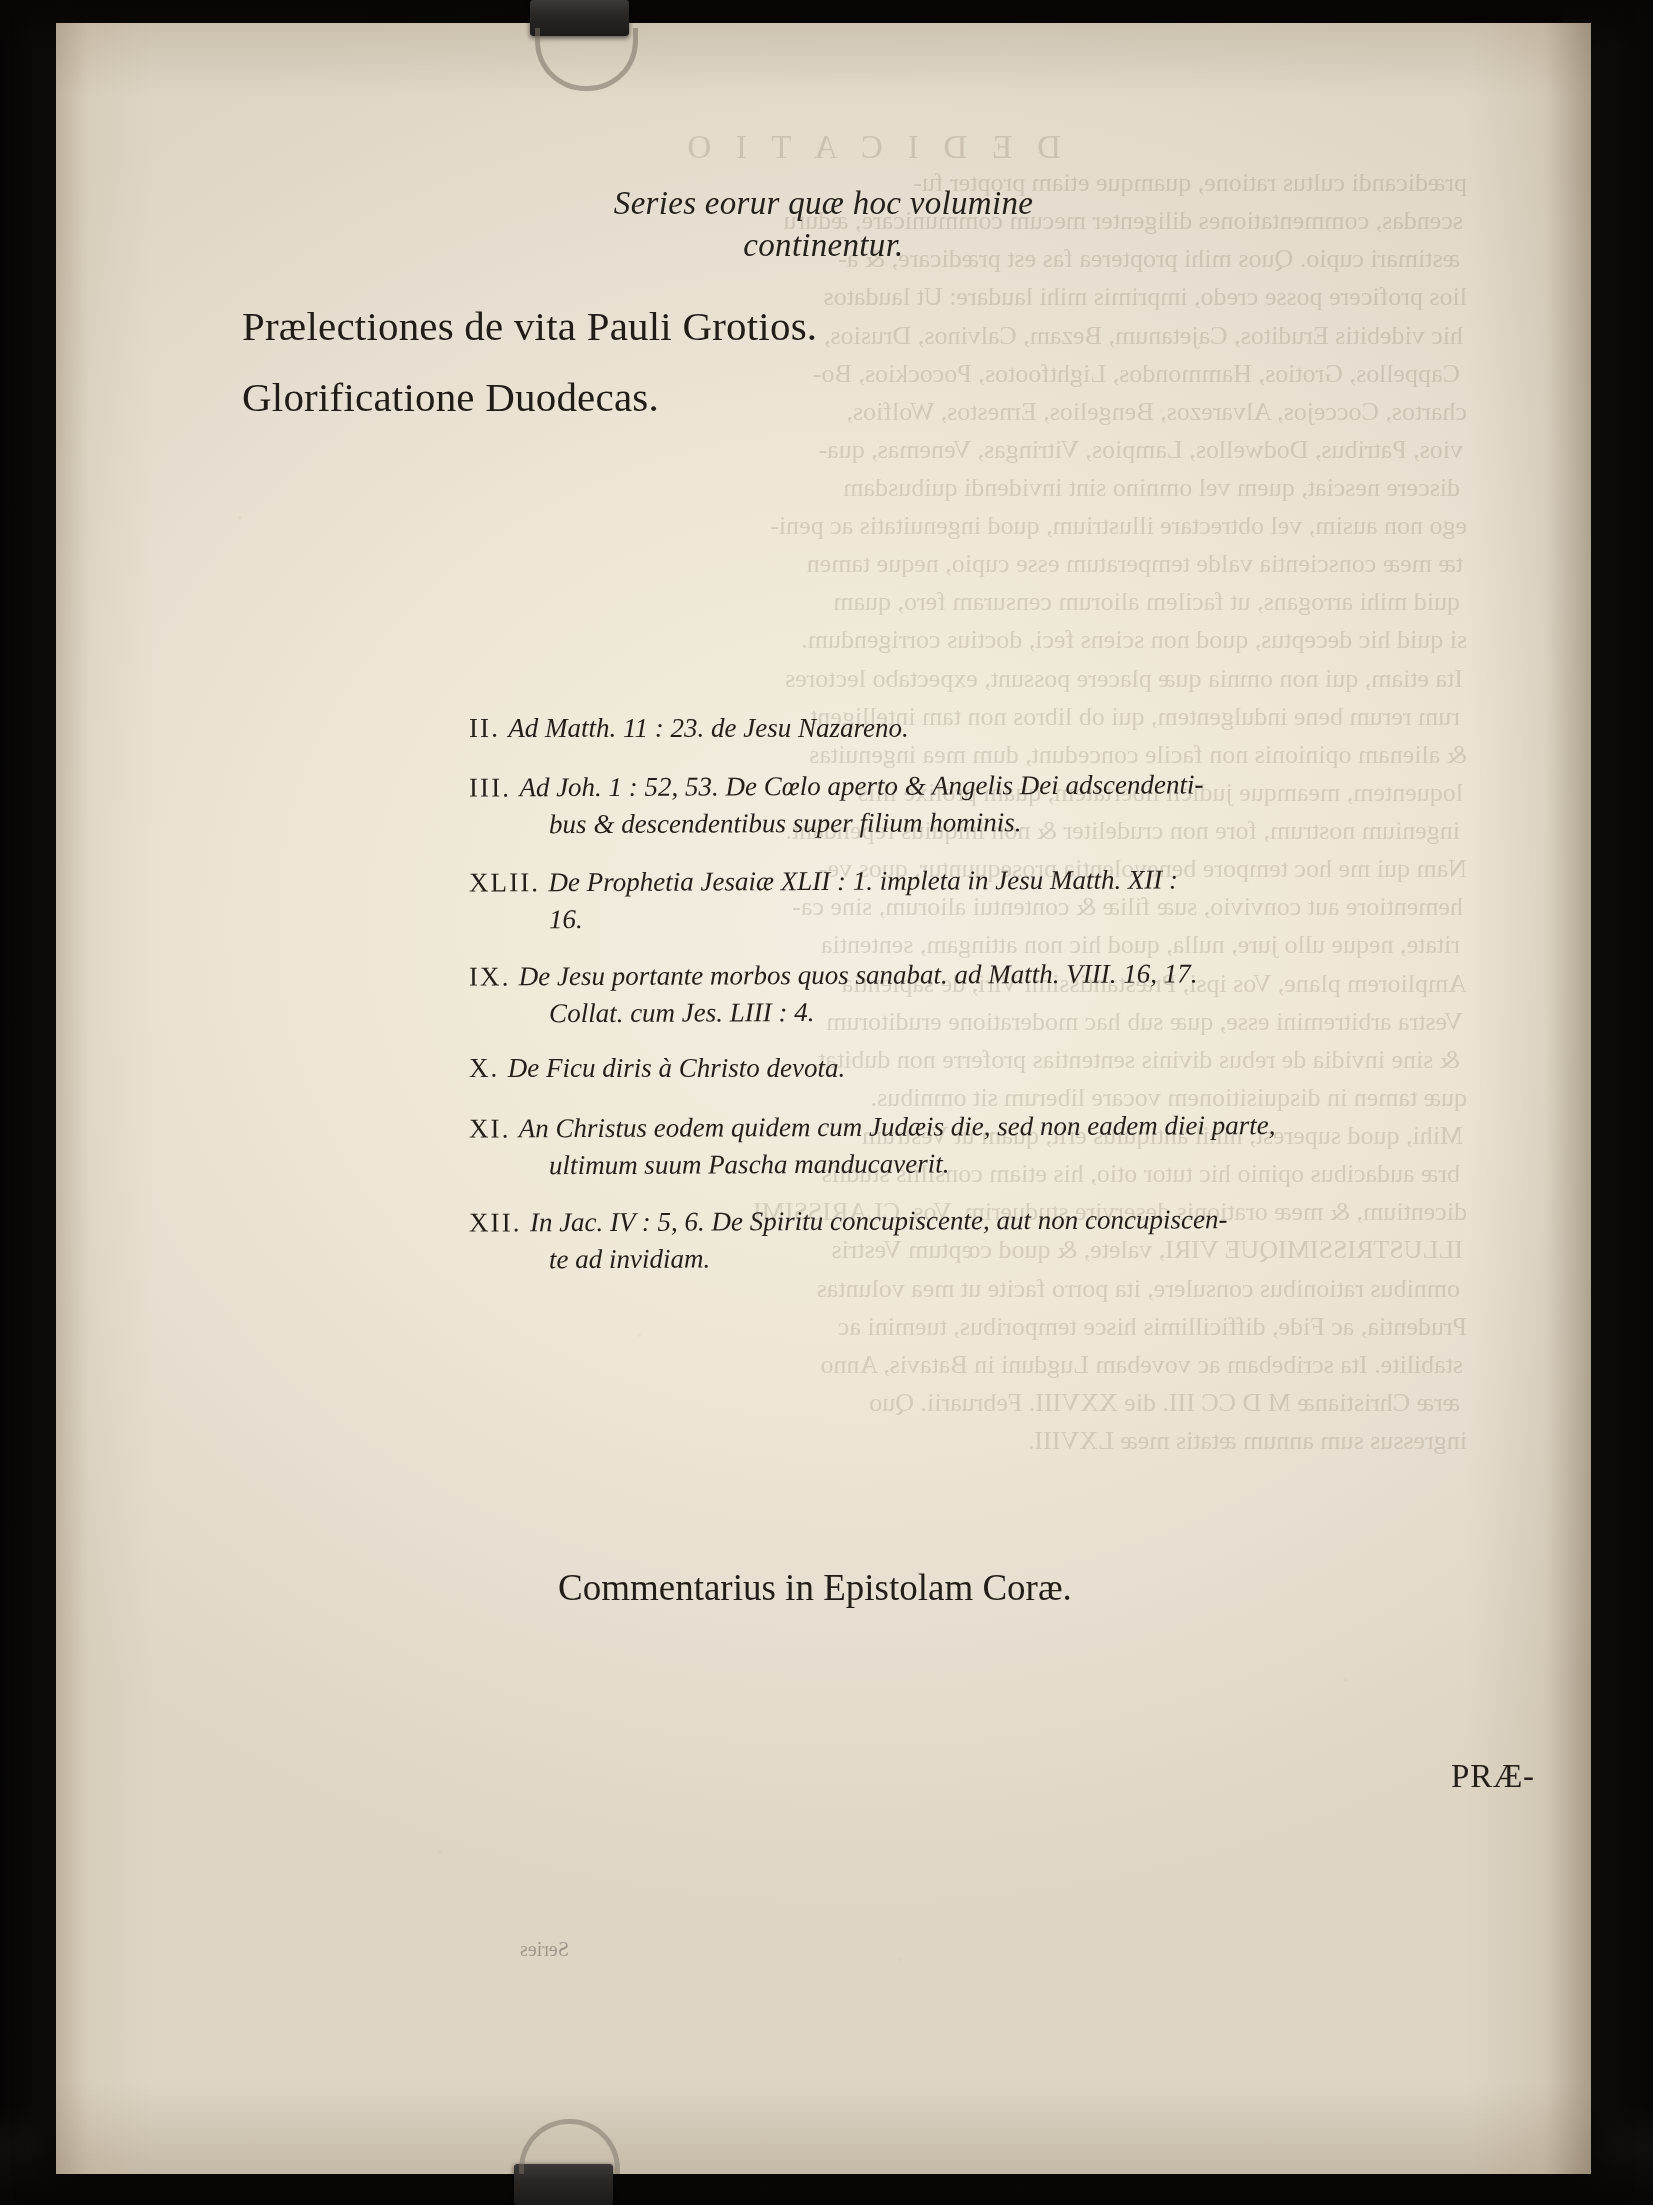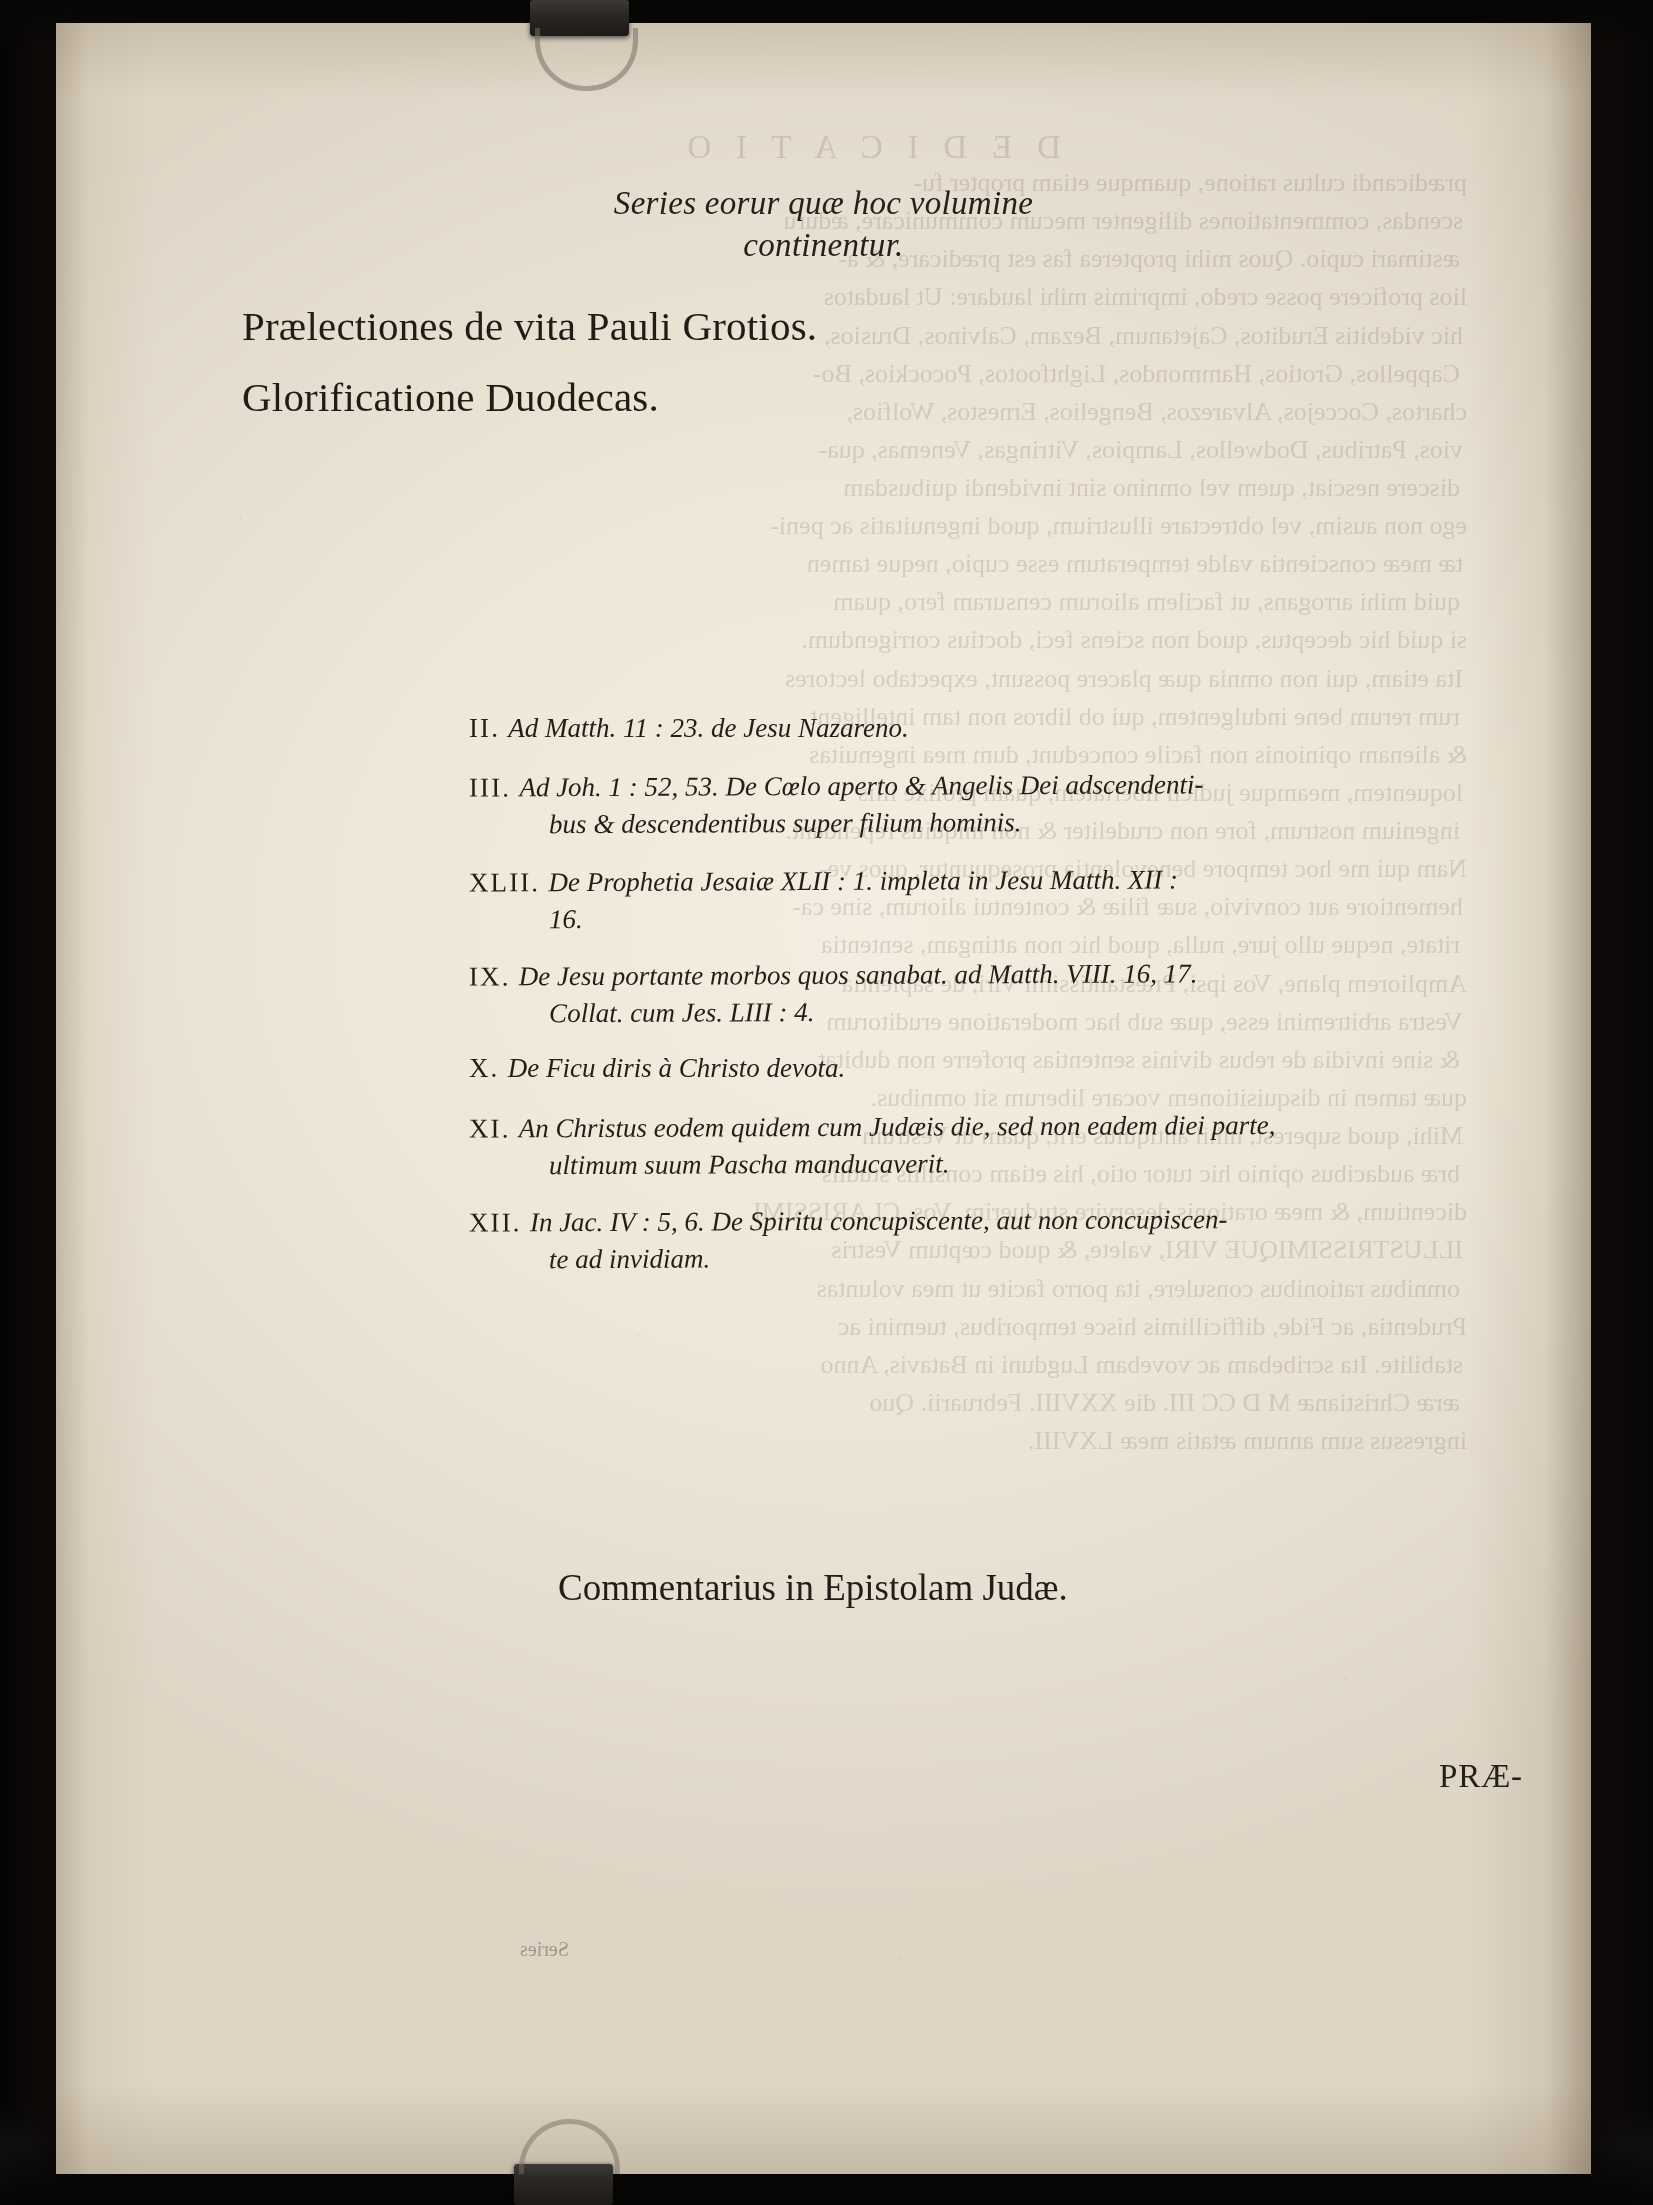--- a/index.html
+++ b/index.html
@@ -176,20 +176,21 @@
     position: absolute;
     font-size: 37px;
     color: #221d17;
   }
 
   .catchword {
     position: absolute;
     font-size: 33px;
     letter-spacing: 0.8px;
     color: #241f19;
+    margin-left: 12px;
   }
 
   .signature {
     position: absolute;
     font-size: 20px;
     color: #2a2520;
     transform: scaleX(-1);
     opacity: .35;
   }
 </style>
@@ -257,21 +258,21 @@
   <div class="toc" id="toc-root">
       <div class="toc-item"><span class="num">II.</span><span>Ad Matth. 11 : 23. de Jesu Nazareno.</span></div>
       <div class="toc-item skew1"><span class="num">III.</span><span>Ad Joh. 1 : 52, 53. De Cœlo aperto &amp; Angelis Dei adscendenti-</span><span class="cont">bus &amp; descendentibus super filium hominis.</span></div>
       <div class="toc-item skew1"><span class="num">XLII.</span><span>De Prophetia Jesaiæ XLII : 1.  impleta in Jesu Matth. XII :</span><span class="cont">16.</span></div>
       <div class="toc-item skew1"><span class="num">IX.</span><span>De Jesu portante morbos quos sanabat. ad Matth. VIII. 16, 17.</span><span class="cont">Collat. cum Jes. LIII : 4.</span></div>
       <div class="toc-item"><span class="num">X.</span><span>De Ficu diris à Christo devota.</span></div>
       <div class="toc-item skew1"><span class="num">XI.</span><span>An Christus eodem quidem cum Judæis die, sed non eadem diei parte,</span><span class="cont">ultimum suum Pascha manducaverit.</span></div>
       <div class="toc-item skew1"><span class="num">XII.</span><span>In Jac. IV : 5, 6. De Spiritu concupiscente, aut non concupiscen-</span><span class="cont">te ad invidiam.</span></div>
     </div>
 
-  <div class="subtitle2" style="left:502px; top:1543px;">Commentarius in Epistolam Judæ.</div>
+  <div class="subtitle2" style="left:502px; top:1543px;">Commentarius in Epistolam Coræ.</div>
 
   <div class="catchword" style="left:1383px; top:1735px;">PRÆ-</div>
 
   <div class="signature" style="left:464px; top:1915px;">Series</div>
 </div>
 
 <div class="clip clip-top"></div>
 <div class="clip-top-arc"></div>
 <div class="clip clip-bottom"></div>
 <div class="clip-bottom-arc"></div>

